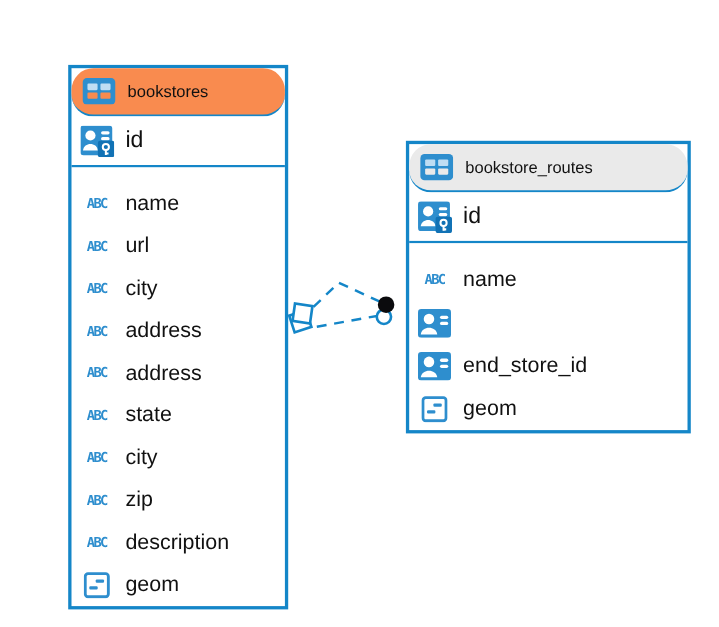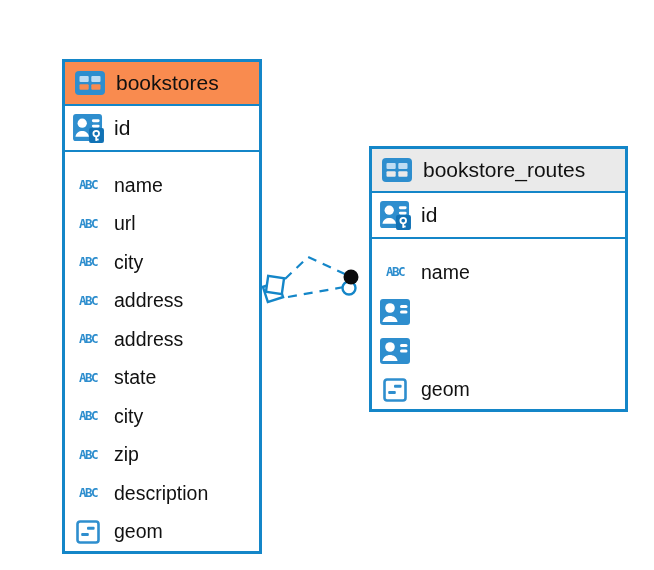--- a/index.html
+++ b/index.html
@@ -8,25 +8,26 @@
     background:var(--canvas-bg,#fff);
     font-family:"Liberation Sans","DejaVu Sans",sans-serif;
     color:var(--text-color,#111);
   }
   .canvas{position:absolute;inset:0;}
   .table{
     position:absolute;background:#fff;box-sizing:border-box;
     border:3px solid var(--table-border,#1486C8);
   }
   .t1{left:62px;top:59px;width:200px;}
-  .t2{left:369px;top:146px;width:259px;}
+  .t2{left:369px;top:128px;width:259px;}
   .hdr{
     height:42px;display:flex;align-items:center;gap:9px;padding-left:8px;
     border-bottom:2px solid var(--table-border,#1486C8);
-    font-size:21px;
+    font-size:15px;
+    border-radius:20px;
   }
   .hdr.orange{background:var(--header-orange,#F98B4F);--cell-bg:var(--header-orange,#F98B4F);}
   .hdr.gray{background:var(--header-gray,#EAEAEA);--cell-bg:var(--header-gray,#EAEAEA);}
   .row{display:flex;align-items:center;gap:9px;padding-left:6px;}
   .row.pk{
     height:44px;font-weight:normal;font-size:21px;
     border-bottom:2px solid var(--table-border,#1486C8);
   }
   .rows{padding-top:14px;}
   .row.field{height:38.5px;font-size:19.5px;}
@@ -181,20 +182,21 @@
               <use href="#ic-ref"></use>
             </svg>
           </span>
       </div>
       <div class="row field">
         <span class="islot">
             <svg class="ic-ref">
               <use href="#ic-ref"></use>
             </svg>
           </span>
+        <span>end_store_id</span>
       </div>
       <div class="row field">
         <span class="islot">
             <svg class="ic-geom">
               <use href="#ic-geom"></use>
             </svg>
           </span>
         <span>geom</span>
       </div>
     </div>

